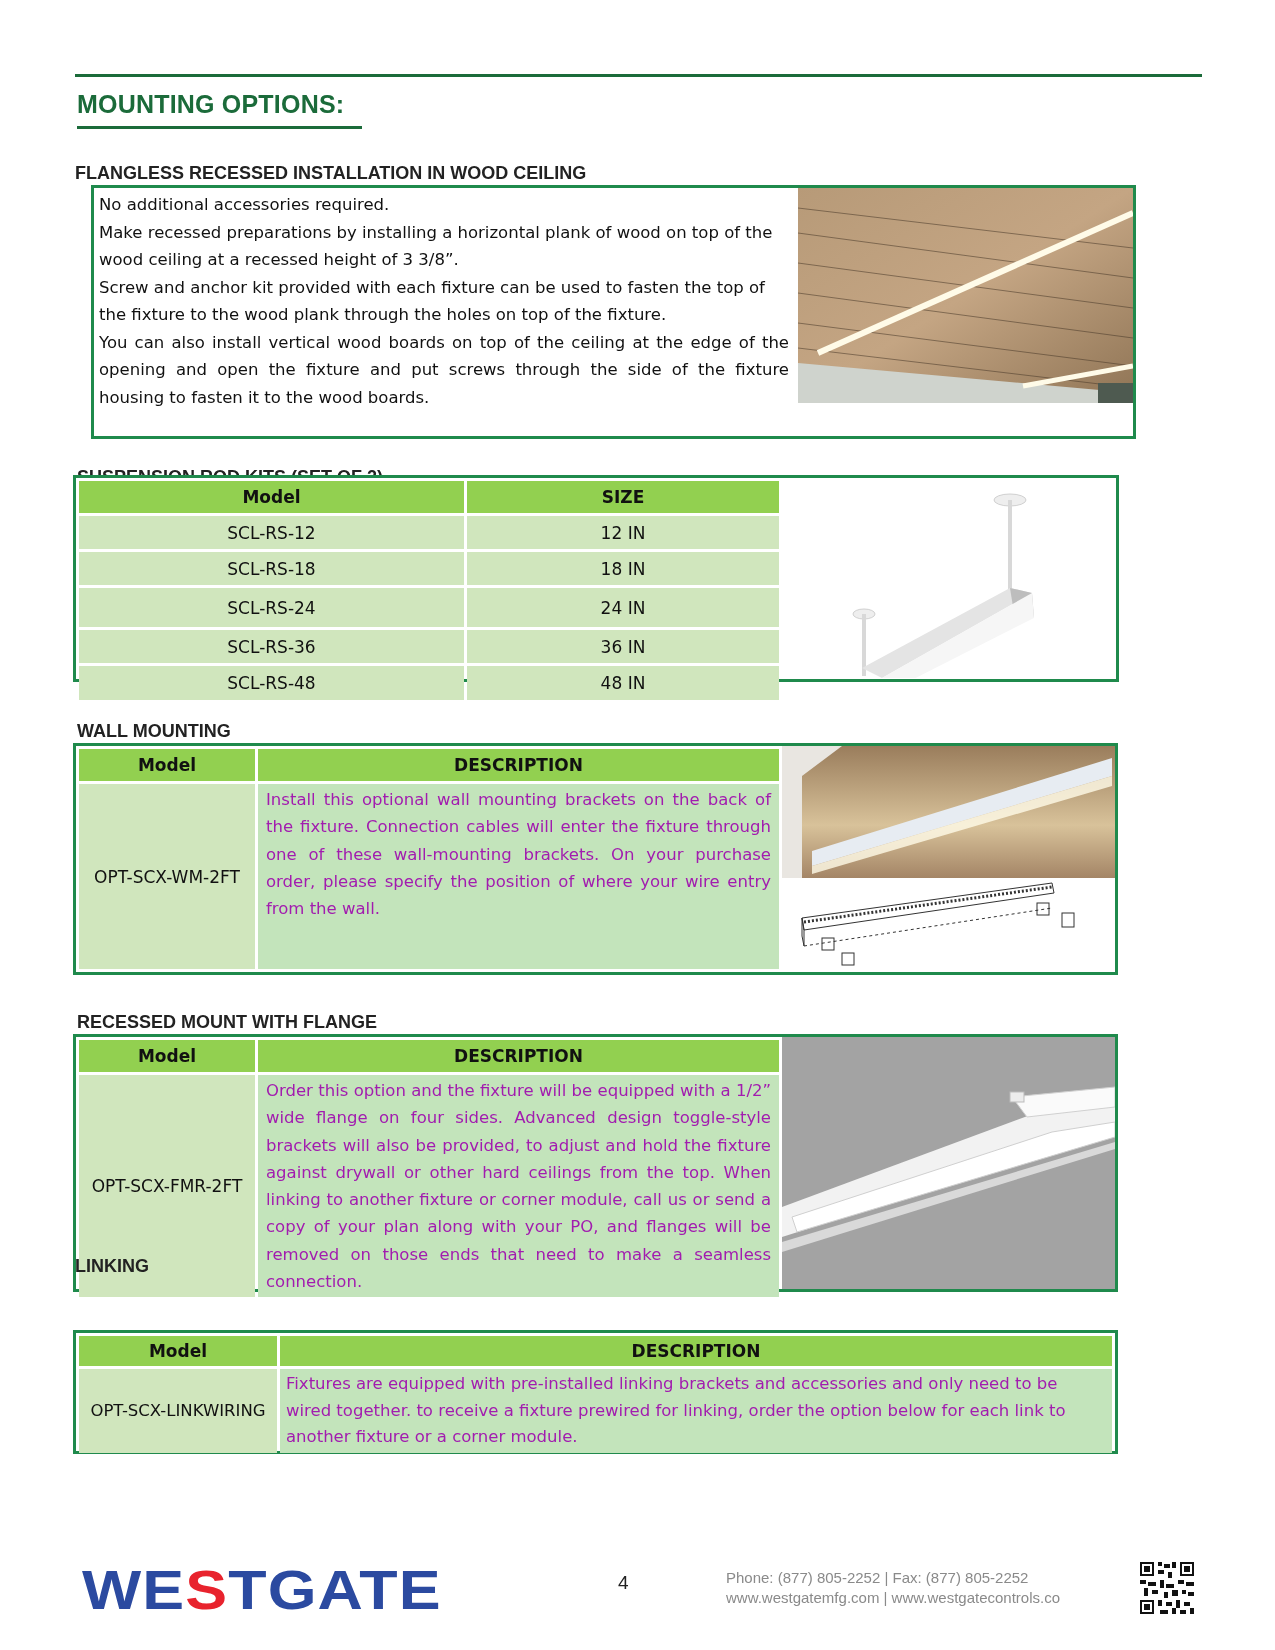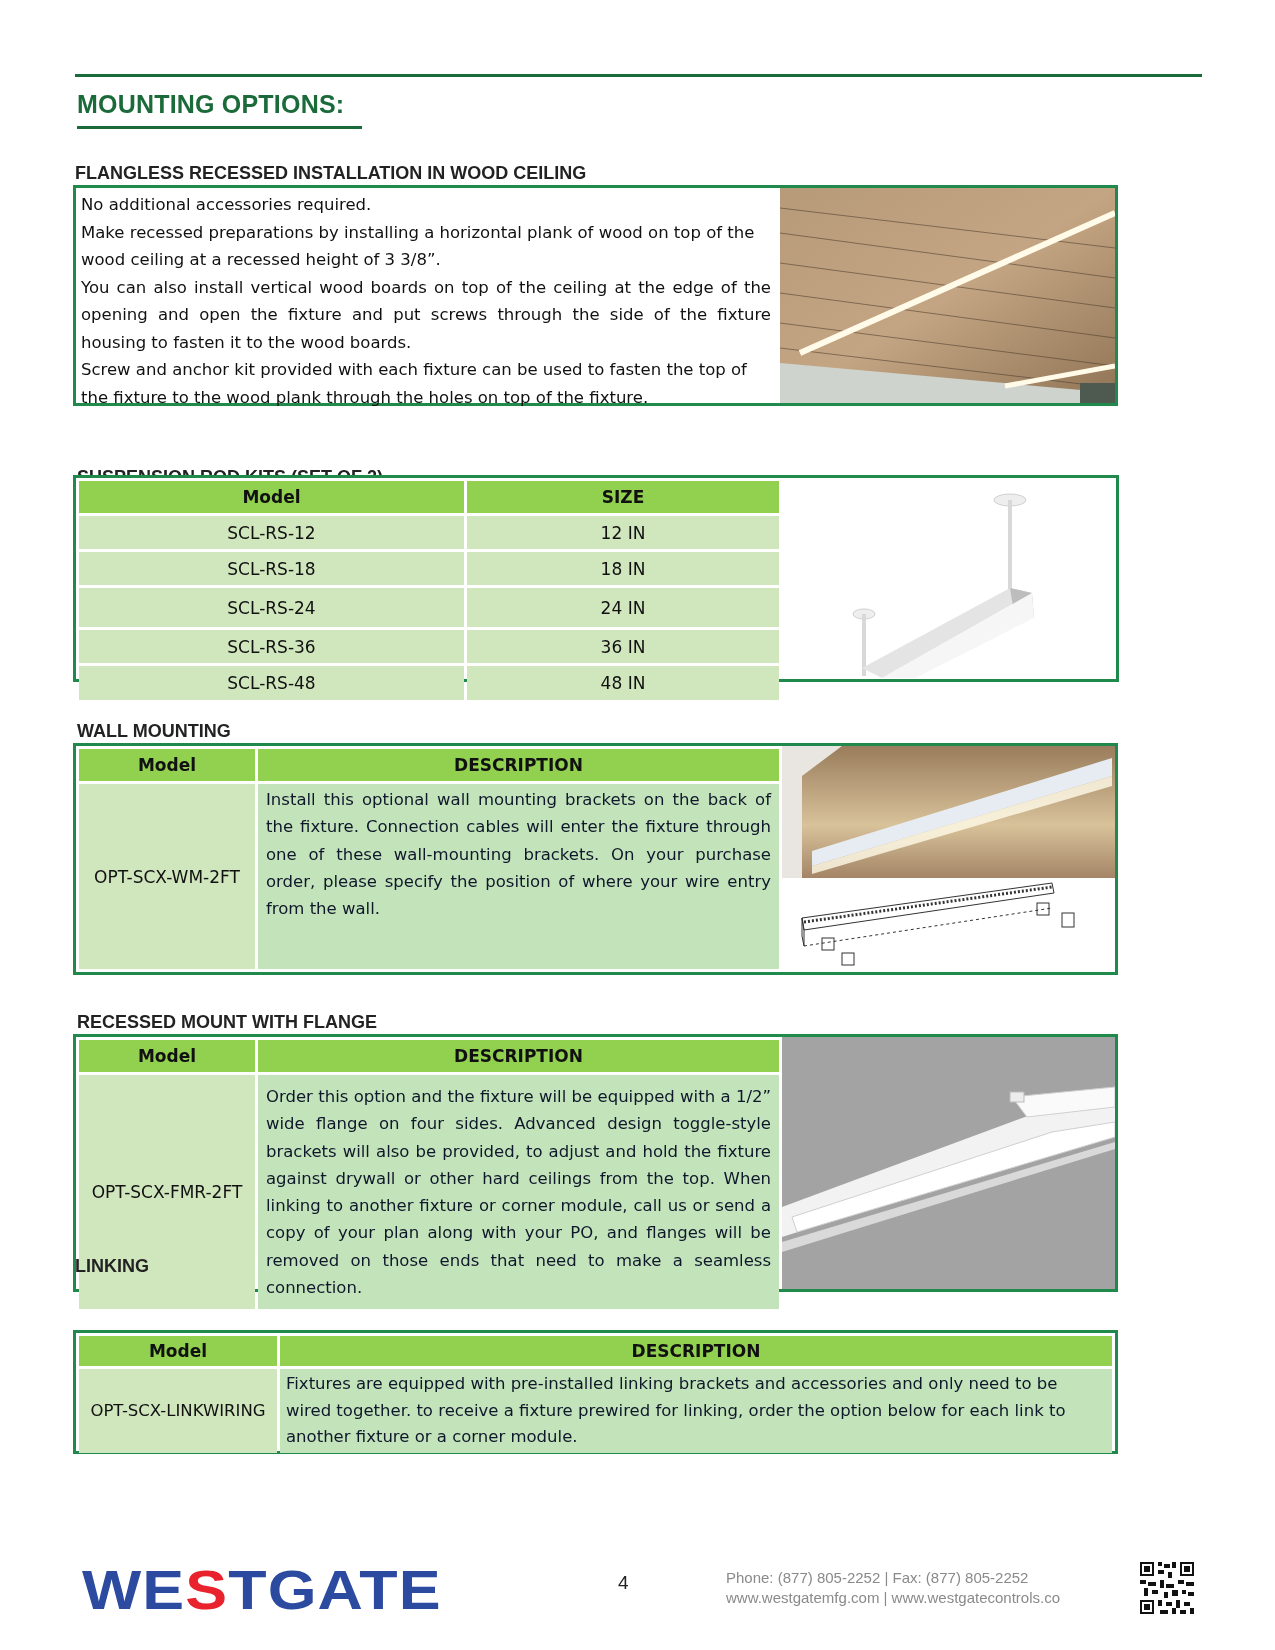--- a/index.html
+++ b/index.html
@@ -9,42 +9,42 @@
   .top-rule { left: 75px; top: 74px; width: 1127px; height: 3px; background: #1b6b3a; }
   .page-title { left: 77px; top: 90px; font-size: 25px; font-weight: bold; color: #1b6b3a; letter-spacing: 0.2px; }
   .title-underline { left: 77px; top: 126px; width: 285px; height: 3px; background: #1b6b3a; }
   .section-heading { font-family: "Liberation Sans", sans-serif; font-weight: bold; font-size: 18px; color: #222; }
   .box { border: 3px solid #1f8a4c; background: #fff; }
   .body-text { font-family: "DejaVu Sans", sans-serif; font-size: 16.5px; line-height: 27.5px; color: #111; }
   .grid-table { border-collapse: separate; border-spacing: 3px; }
   .hdr { background: #92d050; text-align: center; font-family: "DejaVu Sans", sans-serif; font-size: 17px; color: #111; }
   .cell { background: #d0e6bd; text-align: center; font-family: "DejaVu Sans", sans-serif; font-size: 17px; color: #111; }
   .cell-desc { background: #c3e4bb; }
-  .desc-text { font-family: "DejaVu Sans", sans-serif; font-size: 16.5px; line-height: 27.3px; text-align: justify; color: #0f172a; }
+  .desc-text { font-family: "DejaVu Sans", sans-serif; font-size: 16.5px; line-height: 27.3px; text-align: justify; color: #a21caf; }
   .photo { position: absolute; overflow: hidden; }
   .footer-logo { left: 82px; top: 1557px; font-family: "Liberation Sans", sans-serif; font-weight: bold; font-size: 56px; letter-spacing: 1px; color: #2b4aa0; transform: scaleX(1.12); transform-origin: left top; }
   .footer-logo .accent { color: #e8232d; }
   .page-num { left: 618px; top: 1572px; font-size: 19px; color: #222; }
   .contact { left: 726px; top: 1568px; font-size: 15px; line-height: 20px; color: #8a8a8a; }
   .qr { left: 1140px; top: 1562px; width: 54px; height: 52px; }
 </style>
 </head>
 <body>
 
 <div class="abs top-rule"></div>
 <div class="abs page-title">MOUNTING OPTIONS:</div>
 <div class="abs title-underline"></div>
 
 <div class="abs section-heading" style="left:75px;top:163px;">FLANGLESS RECESSED INSTALLATION IN WOOD CEILING</div>
-<div class="abs box" style="left:73px;top:185px;width:1045px;height:221px;">
+<div class="abs box" style="left:91px;top:185px;width:1045px;height:254px;">
   <div class="abs body-text" style="left:5px;top:3px;width:690px;">
     <div>No additional accessories required.</div>
     <div>Make recessed preparations by installing a horizontal plank of wood on top of the wood ceiling at a recessed height of 3 3/8”.</div>
+    <div>Screw and anchor kit provided with each fixture can be used to fasten the top of the fixture to the wood plank through the holes on top of the fixture.</div>
     <div style="text-align:justify;">You can also install vertical wood boards on top of the ceiling at the edge of the opening and open the fixture and put screws through the side of the fixture housing to fasten it to the wood boards.</div>
-    <div>Screw and anchor kit provided with each fixture can be used to fasten the top of the fixture to the wood plank through the holes on top of the fixture.</div>
   </div>
   <div class="photo" style="left:704px;top:0;width:335px;height:215px;">
     <svg width="335" height="215" viewBox="0 0 335 215">
       <defs>
         <linearGradient id="wood" x1="0" y1="0" x2="1" y2="1">
           <stop offset="0" stop-color="#b79a78"></stop>
           <stop offset="0.5" stop-color="#c4a583"></stop>
           <stop offset="1" stop-color="#8f7455"></stop>
         </linearGradient>
       </defs>
@@ -156,21 +156,21 @@
 <div class="abs section-heading" style="left:77px;top:1012px;">RECESSED MOUNT WITH FLANGE</div>
 <div class="abs box" style="left:73px;top:1034px;width:1045px;height:258px;">
   <table class="abs grid-table" style="left:0;top:0;width:706px;height:252px;">
     <tbody>
         <tr style="height:32px;">
       <th class="hdr" style="width:176px;">Model</th>
       <th class="hdr">DESCRIPTION</th>
     </tr>
     <tr>
       <td class="cell">OPT-SCX-FMR-2FT</td>
-      <td class="cell cell-desc" style="vertical-align:top;text-align:left;padding:8px 8px;">
+      <td class="cell cell-desc" style="vertical-align:top;text-align:left;padding:2px 8px;">
         <div class="desc-text">Order this option and the fixture will be equipped with a 1/2” wide flange on four sides. Advanced design toggle-style brackets will also be provided, to adjust and hold the fixture against drywall or other hard ceilings from the top. When linking to another fixture or corner module, call us or send a copy of your plan along with your PO, and flanges will be removed on those ends that need to make a seamless connection.</div>
       </td>
     </tr>
   </tbody>
     </table>
   <div class="photo" style="left:706px;top:0;width:333px;height:252px;background:#a3a3a3;">
     <svg width="333" height="252" viewBox="0 0 333 252">
       <polygon points="0,170 270,70 333,60 333,95 0,200" fill="#f2f2f2"></polygon>
       <polygon points="10,180 270,95 333,85 333,100 15,195" fill="#ffffff" stroke="#cfcfcf"></polygon>
       <polygon points="230,60 333,50 333,70 245,80" fill="#fafafa" stroke="#d0d0d0"></polygon>

